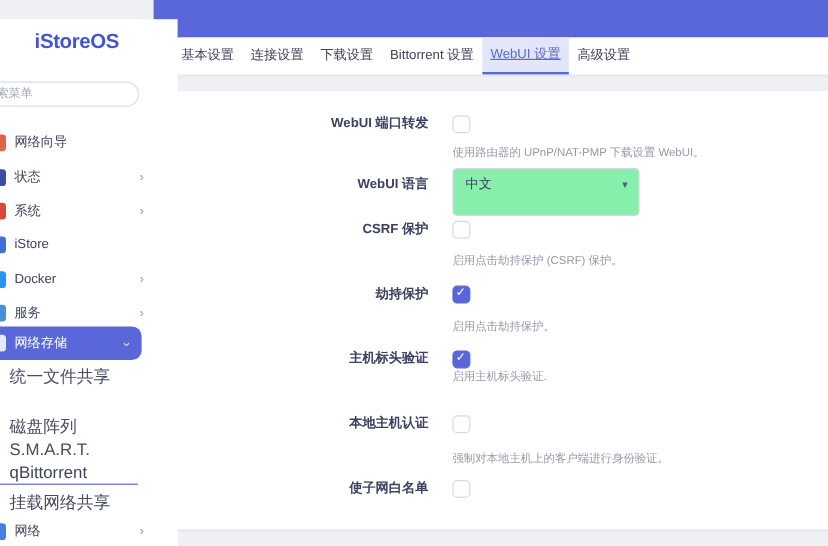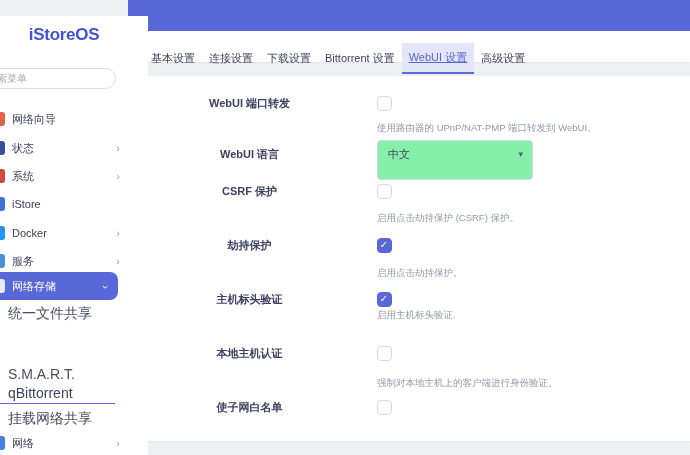--- a/index.html
+++ b/index.html
@@ -26,28 +26,28 @@
   .s-item.active .s-chev { color:#e8eaff; right:10px; }
   .s-item.active .s-ico { left:3px; background:rgba(255,255,255,0.85); }
   .s-sub { position:absolute; left:0; width:128px; height:20px; line-height:20px; font-size:14px; color:#484d61; }
   .s-sub .s-label { left:8px; }
   .s-sub.active-sub { color:#3e4358; }
   .sub-underline { position:absolute; left:0; width:115px; height:1px; background:#5a67d8; }
 
   
   .tab-card { position:absolute; left:142px; top:31px; right:0; height:31px; background:#ffffff;
               border-radius:8px 0 0 8px; box-shadow:0 1px 2px rgba(40,45,80,0.06); display:flex; padding-left:2px; z-index:4; }
-  .tab { height:31px; line-height:31px; padding:0 7px; font-size:11px; color:#3e4358; white-space:nowrap; cursor:pointer;margin-top:12px; }
+  .tab { height:31px; line-height:31px; padding:0 7px; font-size:11px; color:#3e4358; white-space:nowrap; cursor:pointer; }
   .tab.active { background:#e2e6f8; color:#5a67d8; border-bottom:2px solid #5a67d8; line-height:29px;text-decoration:underline; }
 
   
   .content-card { position:absolute; left:142px; top:76px; right:0; height:365px; background:#ffffff;
                   border-radius:8px 0 0 8px; box-shadow:0 1px 2px rgba(40,45,80,0.05); z-index:3; }
   .row { position:absolute; left:0; width:100%; }
-  .row-label { position:absolute; left:0; top:0; width:215px; text-align:center; font-size:11px; font-weight:600;
+  .row-label { position:absolute; left:0; top:0; width:215px; text-align:right; font-size:11px; font-weight:600;
                color:#3c4161; line-height:15px; white-space:nowrap; }
   .row-desc { position:absolute; left:235px; font-size:9.5px; color:#9599a8; line-height:13px; white-space:nowrap; }
   .cb { position:absolute; left:235px; top:0; width:15px; height:15px; border:1.5px solid #d8dae3; border-radius:4px;
         background:#fdfdfe; cursor:pointer; }
   .cb.checked { background:#5a67d8; border-color:#5a67d8; }
   .cb.checked::after { content:"✓"; position:absolute; left:0; top:0; width:12px; height:12px; line-height:12px;
         text-align:center; color:#ffffff; font-size:10px; font-weight:700; }
   .select { position:absolute; left:235px; top:-7px; width:156px; height:40px; border:1px solid #d3d5e0; border-radius:4px;
         background:#86efac; line-height:26px; padding:0 10px; font-size:11px; color:#3c4257; cursor:pointer; }
   .select .caret { position:absolute; right:9px; top:0; font-size:9px; color:#555b73; }
@@ -66,21 +66,21 @@
     <div class="tab">Bittorrent 设置</div>
     <div class="tab active">WebUI 设置</div>
     <div class="tab">高级设置</div>
   </div>
 
   <div class="content-card">
 
     <div class="row" style="top:20px">
       <div class="row-label">WebUI 端口转发</div>
       <span class="cb"></span>
-      <div class="row-desc" style="top:25px">使用路由器的 UPnP/NAT-PMP 端口转发到 WebUI。</div>
+      <div class="row-desc" style="top:25px">使用路由器的 UPnP/NAT-PMP 下载设置 WebUI。</div>
     </div>
 
     <div class="row" style="top:71px">
       <div class="row-label">WebUI 语言</div>
       <div class="select">
         <span>中文</span>
         <span class="caret">▾</span>
       </div>
     </div>
 
@@ -149,20 +149,23 @@
     </div>
     <div class="s-item active" style="top:256px">
       <span class="s-ico"></span>
       <span class="s-label">网络存储</span>
       <span class="s-chev down">›</span>
     </div>
 
     <div class="s-sub" style="top:287px">
       <span class="s-label">统一文件共享</span>
     </div>
+    <div class="s-sub" style="top:329px">
+      <span class="s-label">磁盘阵列</span>
+    </div>
     <div class="s-sub" style="top:348px">
       <span class="s-label">S.M.A.R.T.</span>
     </div>
     <div class="s-sub active-sub" style="top:367px">
       <span class="s-label">qBittorrent</span>
     </div>
     <div class="sub-underline" style="top:387px"></div>
     <div class="s-sub" style="top:392px">
       <span class="s-label">挂载网络共享</span>
     </div>

